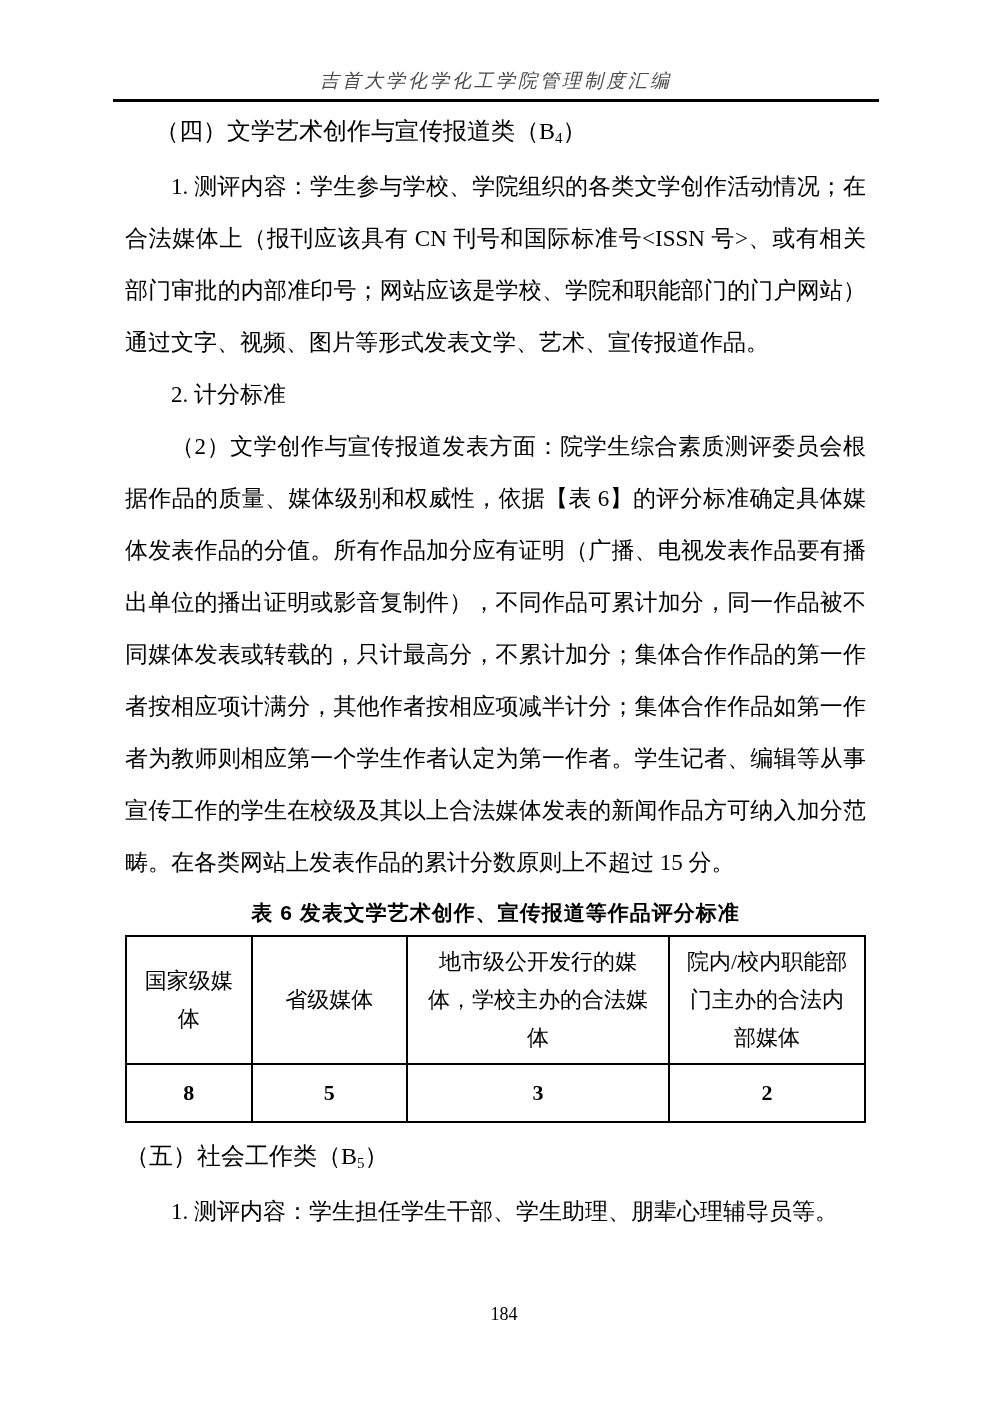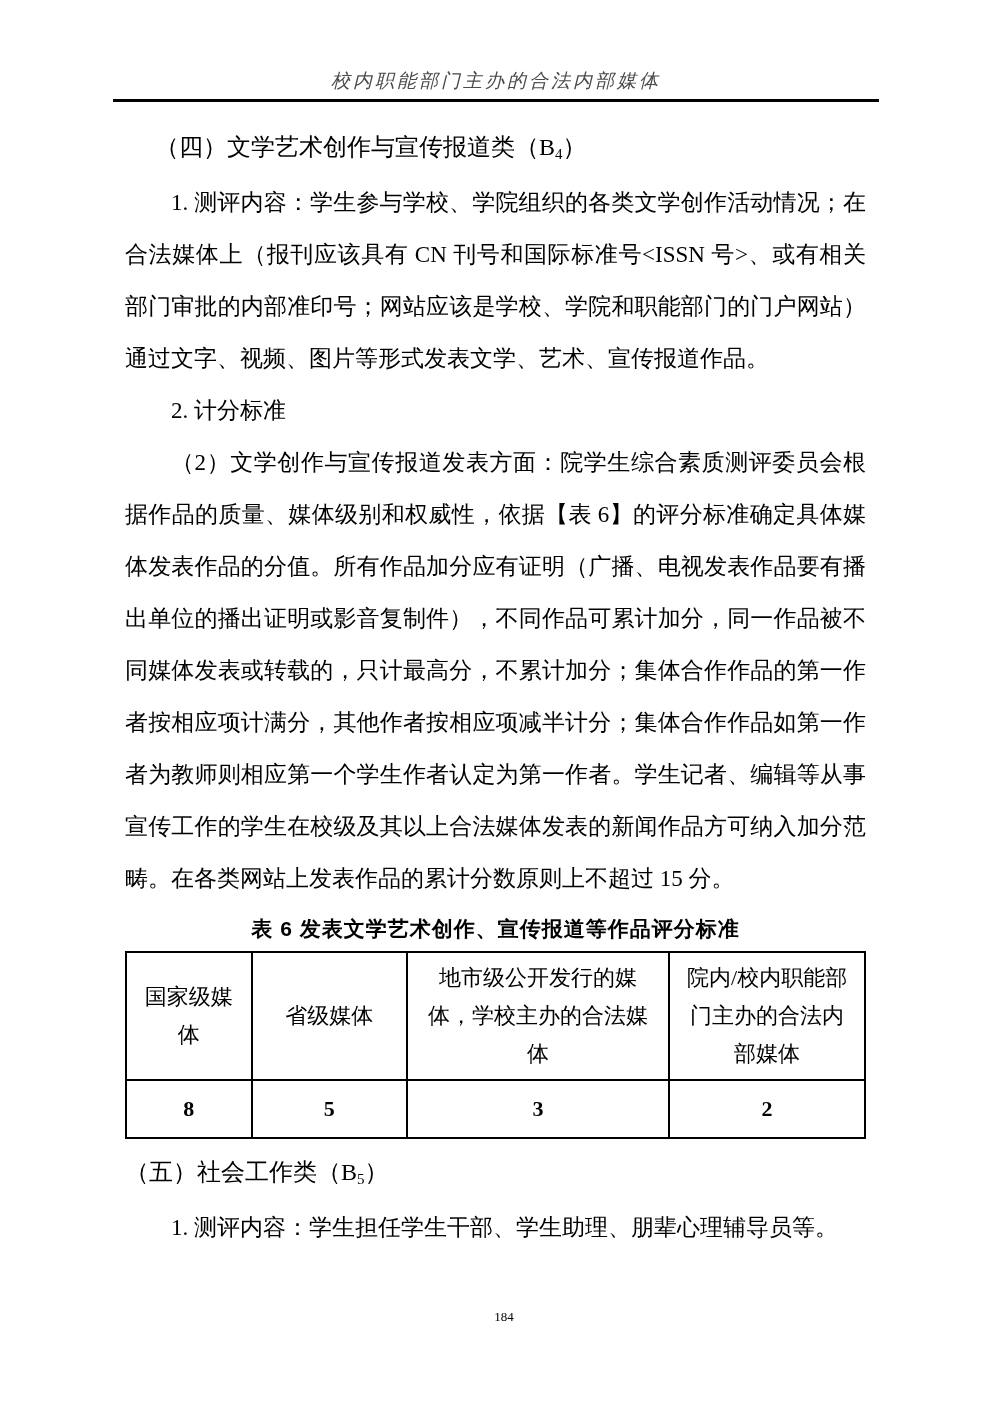--- a/index.html
+++ b/index.html
@@ -28,21 +28,21 @@
   .header-rule {
     position: absolute;
     top: 99px;
     left: 113px;
     width: 766px;
     height: 3px;
     background: #000000;
   }
   .content {
     position: absolute;
-    top: 120px;
+    top: 104px;
     left: 125px;
     width: 741px;
   }
   .section-heading {
     font-size: 24px;
     line-height: 54px;
     text-indent: 30px;
     font-weight: normal;
     white-space: nowrap;
   }
@@ -106,31 +106,31 @@
     vertical-align: baseline;
     position: relative;
     top: 4px;
   }
   .page-number {
     position: absolute;
     bottom: 78px;
     left: 16px;
     right: 0;
     text-align: center;
-    font-size: 13px;
+    font-size: 18px;
     color: #000000;
     margin-top: 40px;
   }
 </style>
 </head>
 <body>
 
 <div class="page">
 
-  <div class="running-header">校内职能部门主办的合法内部媒体</div>
+  <div class="running-header">吉首大学化学化工学院管理制度汇编</div>
 
   <div class="header-rule"></div>
 
   <div class="content">
 
     <div class="section-heading"><span>（四）文学艺术创作与宣传报道类（B</span><sub>4</sub><span>）</span></div>
 
     <div class="para">1. 测评内容：学生参与学校、学院组织的各类文学创作活动情况；在合法媒体上（报刊应该具有 CN 刊号和国际标准号&lt;ISSN 号&gt;、或有相关部门审批的内部准印号；网站应该是学校、学院和职能部门的门户网站）通过文字、视频、图片等形式发表文学、艺术、宣传报道作品。</div>
 
     <div class="para">2. 计分标准</div>

